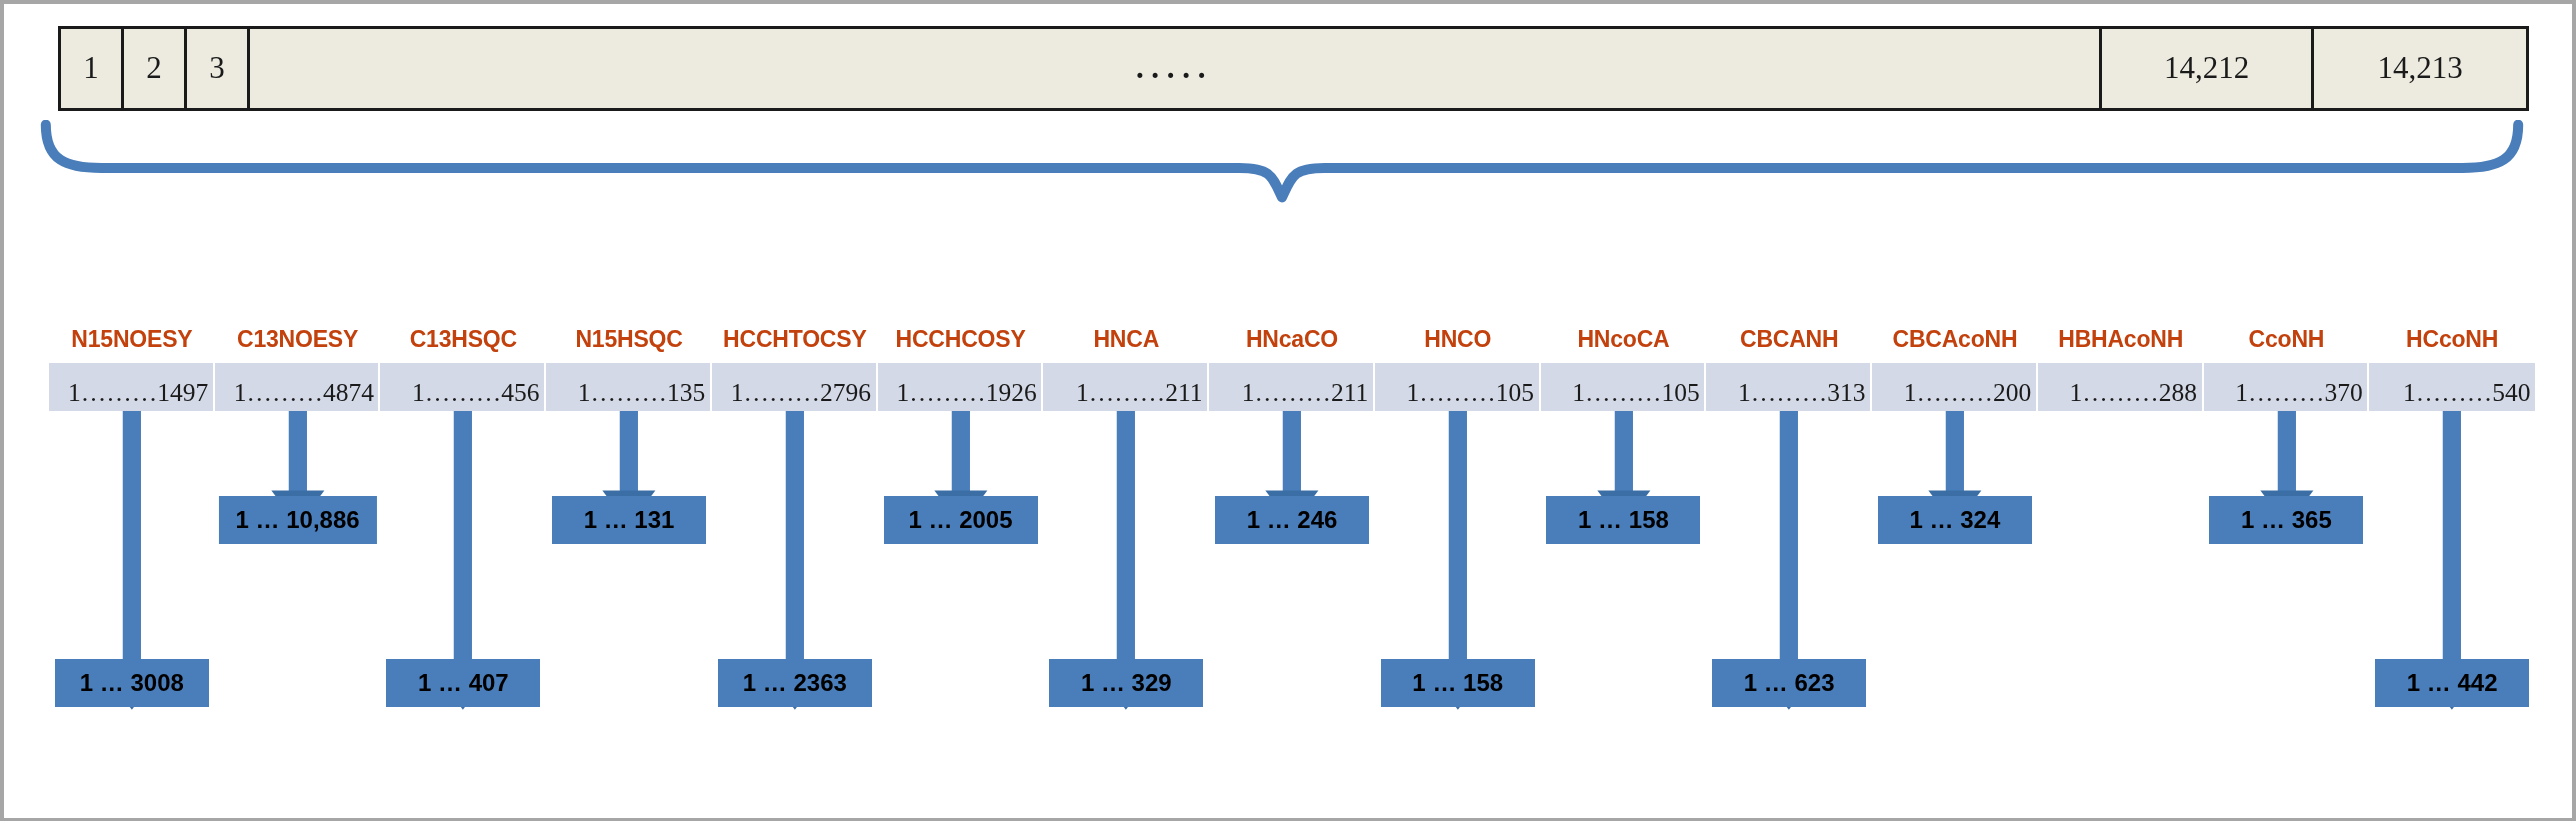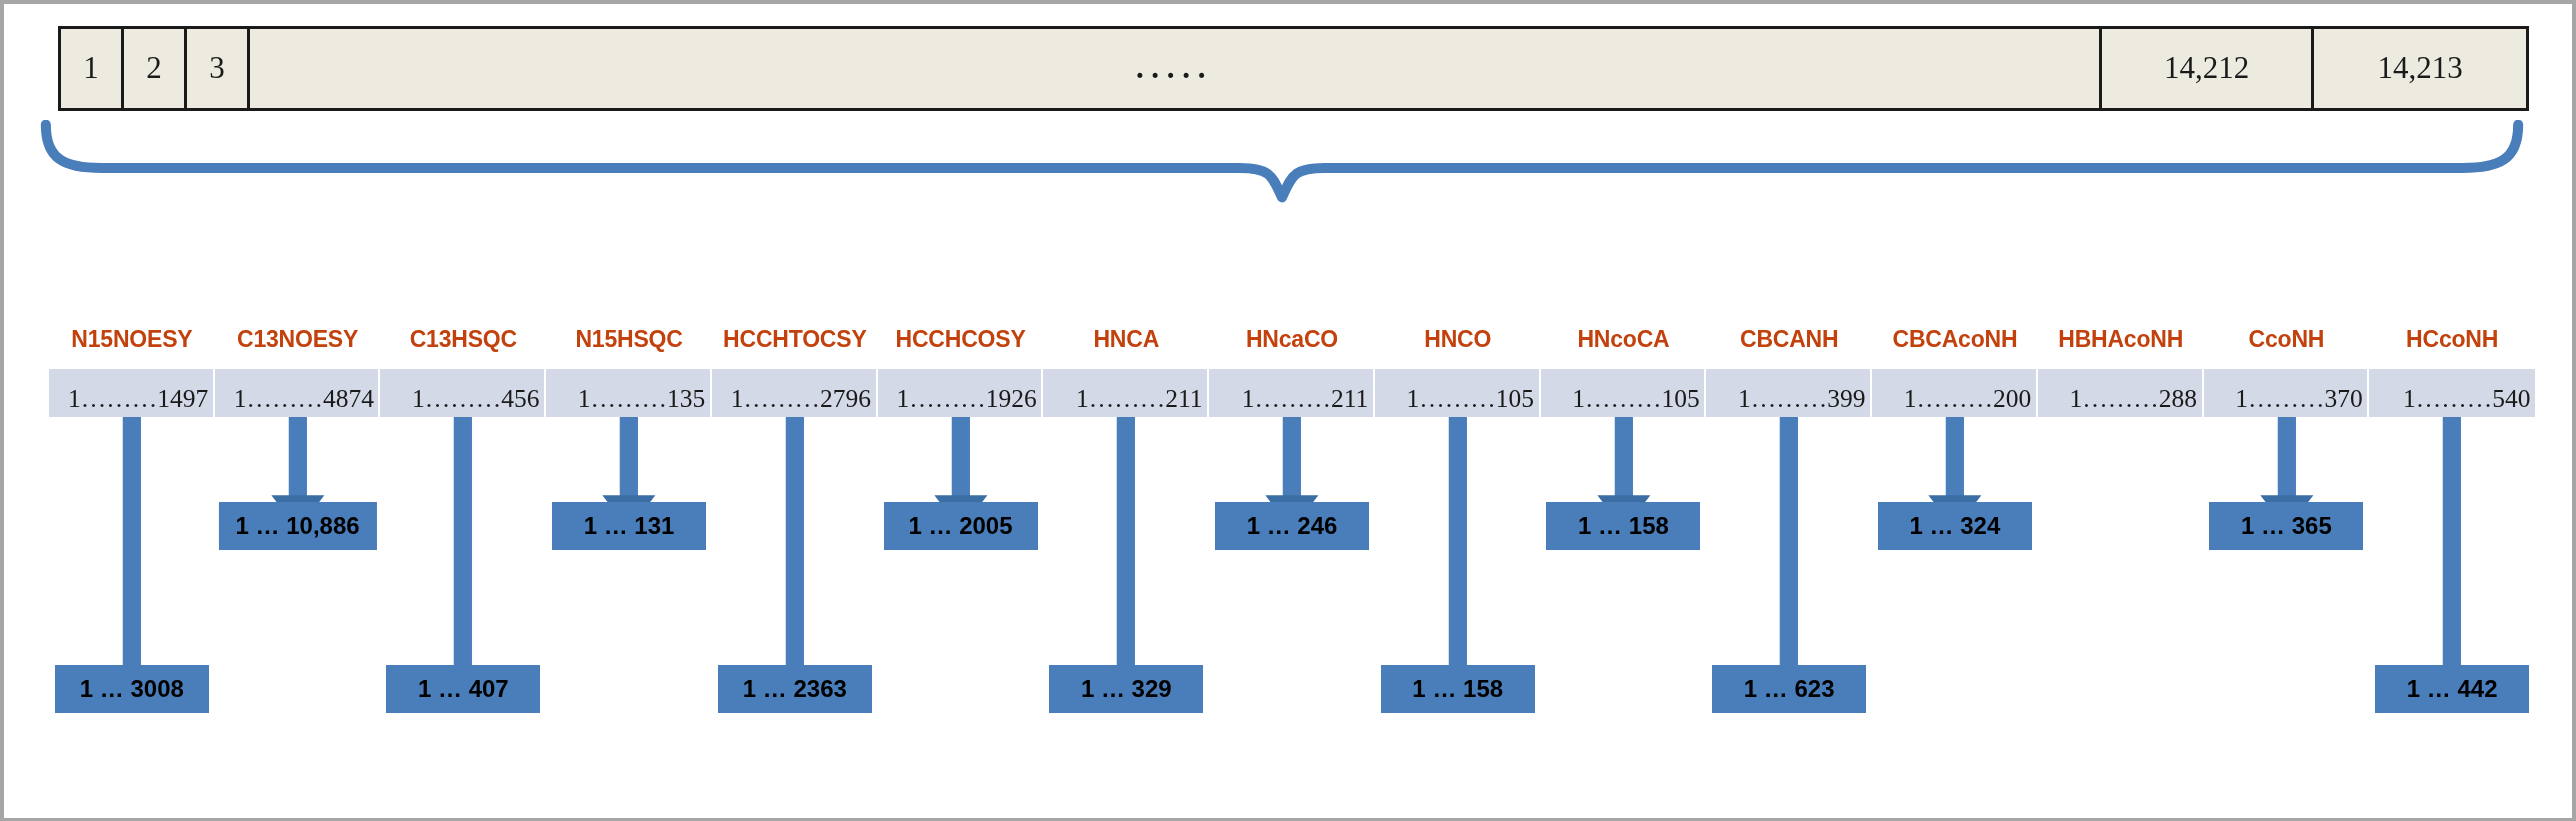--- a/index.html
+++ b/index.html
@@ -22,21 +22,21 @@
   .brace{position:absolute;left:31px;top:116px;width:2494px;height:147px;}
 
   
   .cols{position:absolute;left:45px;top:301px;width:2486px;height:494px;
         display:flex;}
   .col{flex:1 1 0;position:relative;display:flex;flex-direction:column;align-items:center;}
 
   .colhead{height:48px;display:flex;align-items:flex-end;justify-content:center;
            font-size:23px;font-weight:700;color:#c2410c;white-space:nowrap;
            letter-spacing:-0.2px;}
-  .rangecell{margin-top:16px;width:100%;height:48px;background:#d3d9e6;
+  .rangecell{margin-top:10px;width:100%;height:48px;background:#d3d9e6;
              display:flex;align-items:flex-end;justify-content:flex-end;
              box-sizing:border-box;padding:0 4.6px 3.1px 0;
              font-family:"Liberation Serif",serif;font-size:25.5px;color:#1a1a1a;
              border-right:2.3px solid #ffffff;white-space:nowrap;}
   .col:last-child .rangecell{border-right:none;}
 
   
   .arrowzone{position:relative;width:100%;flex:1 1 auto;}
   .arrowzone svg{position:absolute;left:0;top:0;width:100%;height:100%;overflow:visible;}
 
@@ -186,21 +186,21 @@
         <svg viewBox="0 0 100 400" preserveAspectRatio="none">
           <line x1="50" y1="0" x2="50" y2="96" stroke="#4a7ebb" stroke-width="11"></line>
           <polygon points="50,118 34,82 66,82" fill="#3a6ea5"></polygon>
         </svg>
         <div class="rbox mid">1 …  158</div>
       </div>
     </div>
 
     <div class="col">
       <div class="colhead">CBCANH</div>
-      <div class="rangecell">1………399</div>
+      <div class="rangecell">1………313</div>
       <div class="arrowzone">
         <svg viewBox="0 0 100 400" preserveAspectRatio="none">
           <line x1="50" y1="0" x2="50" y2="286" stroke="#4a7ebb" stroke-width="11"></line>
           <polygon points="50,308 34,272 66,272" fill="#3a6ea5"></polygon>
         </svg>
         <div class="rbox bot">1 …  623</div>
       </div>
     </div>
 
     <div class="col">

